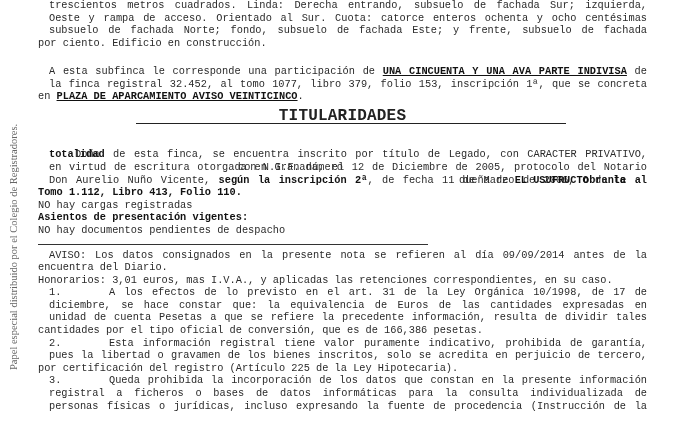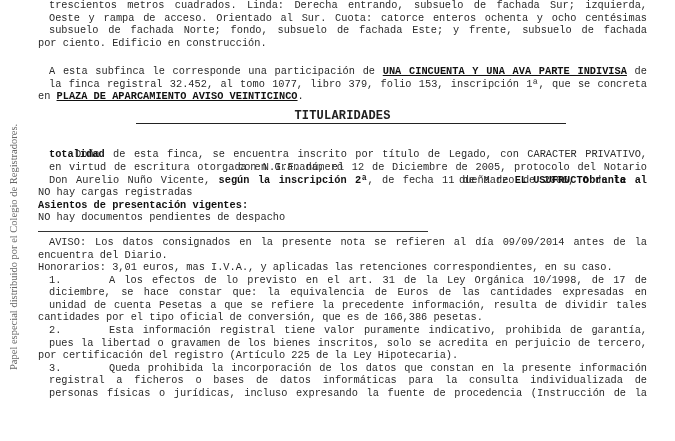--- a/index.html
+++ b/index.html
@@ -28,21 +28,21 @@
   .line { white-space: pre; height: 12.6px; }
   .just { text-align: justify; text-align-last: justify; white-space: normal; margin-left: 11px; }
   b, .b { font-weight: bold; color: #111; }
   .u { text-decoration: underline; }
   .gap { height: 12.6px; }
   .section-head {
     position: relative; height: 20px; margin-top: 2px;
   }
   .section-head .title {
     position: absolute; left: 0; right: 0; top: 2px; text-align: center;
-    font-weight: bold; font-size: 12px; letter-spacing: 0.2px; color: #222;
+    font-weight: bold; font-size: 16px; letter-spacing: 0.2px; color: #222;
   }
   .section-head .rule {
     position: absolute; left: 98px; width: 430px; top: 15px;
     border-top: 1.2px solid #222;
   }
   .short-rule {
     height: 8px; position: relative;
   }
   .short-rule .rule {
     position: absolute; left: 0; width: 390px; top: 3px;
@@ -83,20 +83,21 @@
 
   <div style="margin-top:8px;">
     <div class="line" style="position:relative;">
       <span>Doña</span>
       <span style="position:absolute; left:200px;">con N.I.F. número</span>
       <span style="position:absolute; left:391px;margin-left:30px;"><span>dueña de </span><b>EL USUFRUCTO</b><span> de </span><b>la</b></span>
     </div>
     <div class="line just"><b>totalidad</b><span> de esta finca, se encuentra inscrito por título de Legado, con CARACTER PRIVATIVO,</span></div>
     <div class="line just">en virtud de escritura otorgada en Granada, el 12 de Diciembre de 2005, protocolo del Notario</div>
     <div class="line just"><span>Don Aurelio Nuño Vicente, </span><b>según la inscripción 2ª</b><span>, de fecha 11 de Marzo de 2006, </span><b>obrante al</b></div>
+    <div class="line"><b>Tomo 1.112, Libro 413, Folio 110.</b></div>
   </div>
 
 
   <div style="">
     <div class="line">NO hay cargas registradas</div>
     <div class="line"><b>Asientos de presentación vigentes:</b></div>
     <div class="line">NO hay documentos pendientes de despacho</div>
   </div>
 
   <div class="short-rule" style="margin-top:4px;">

